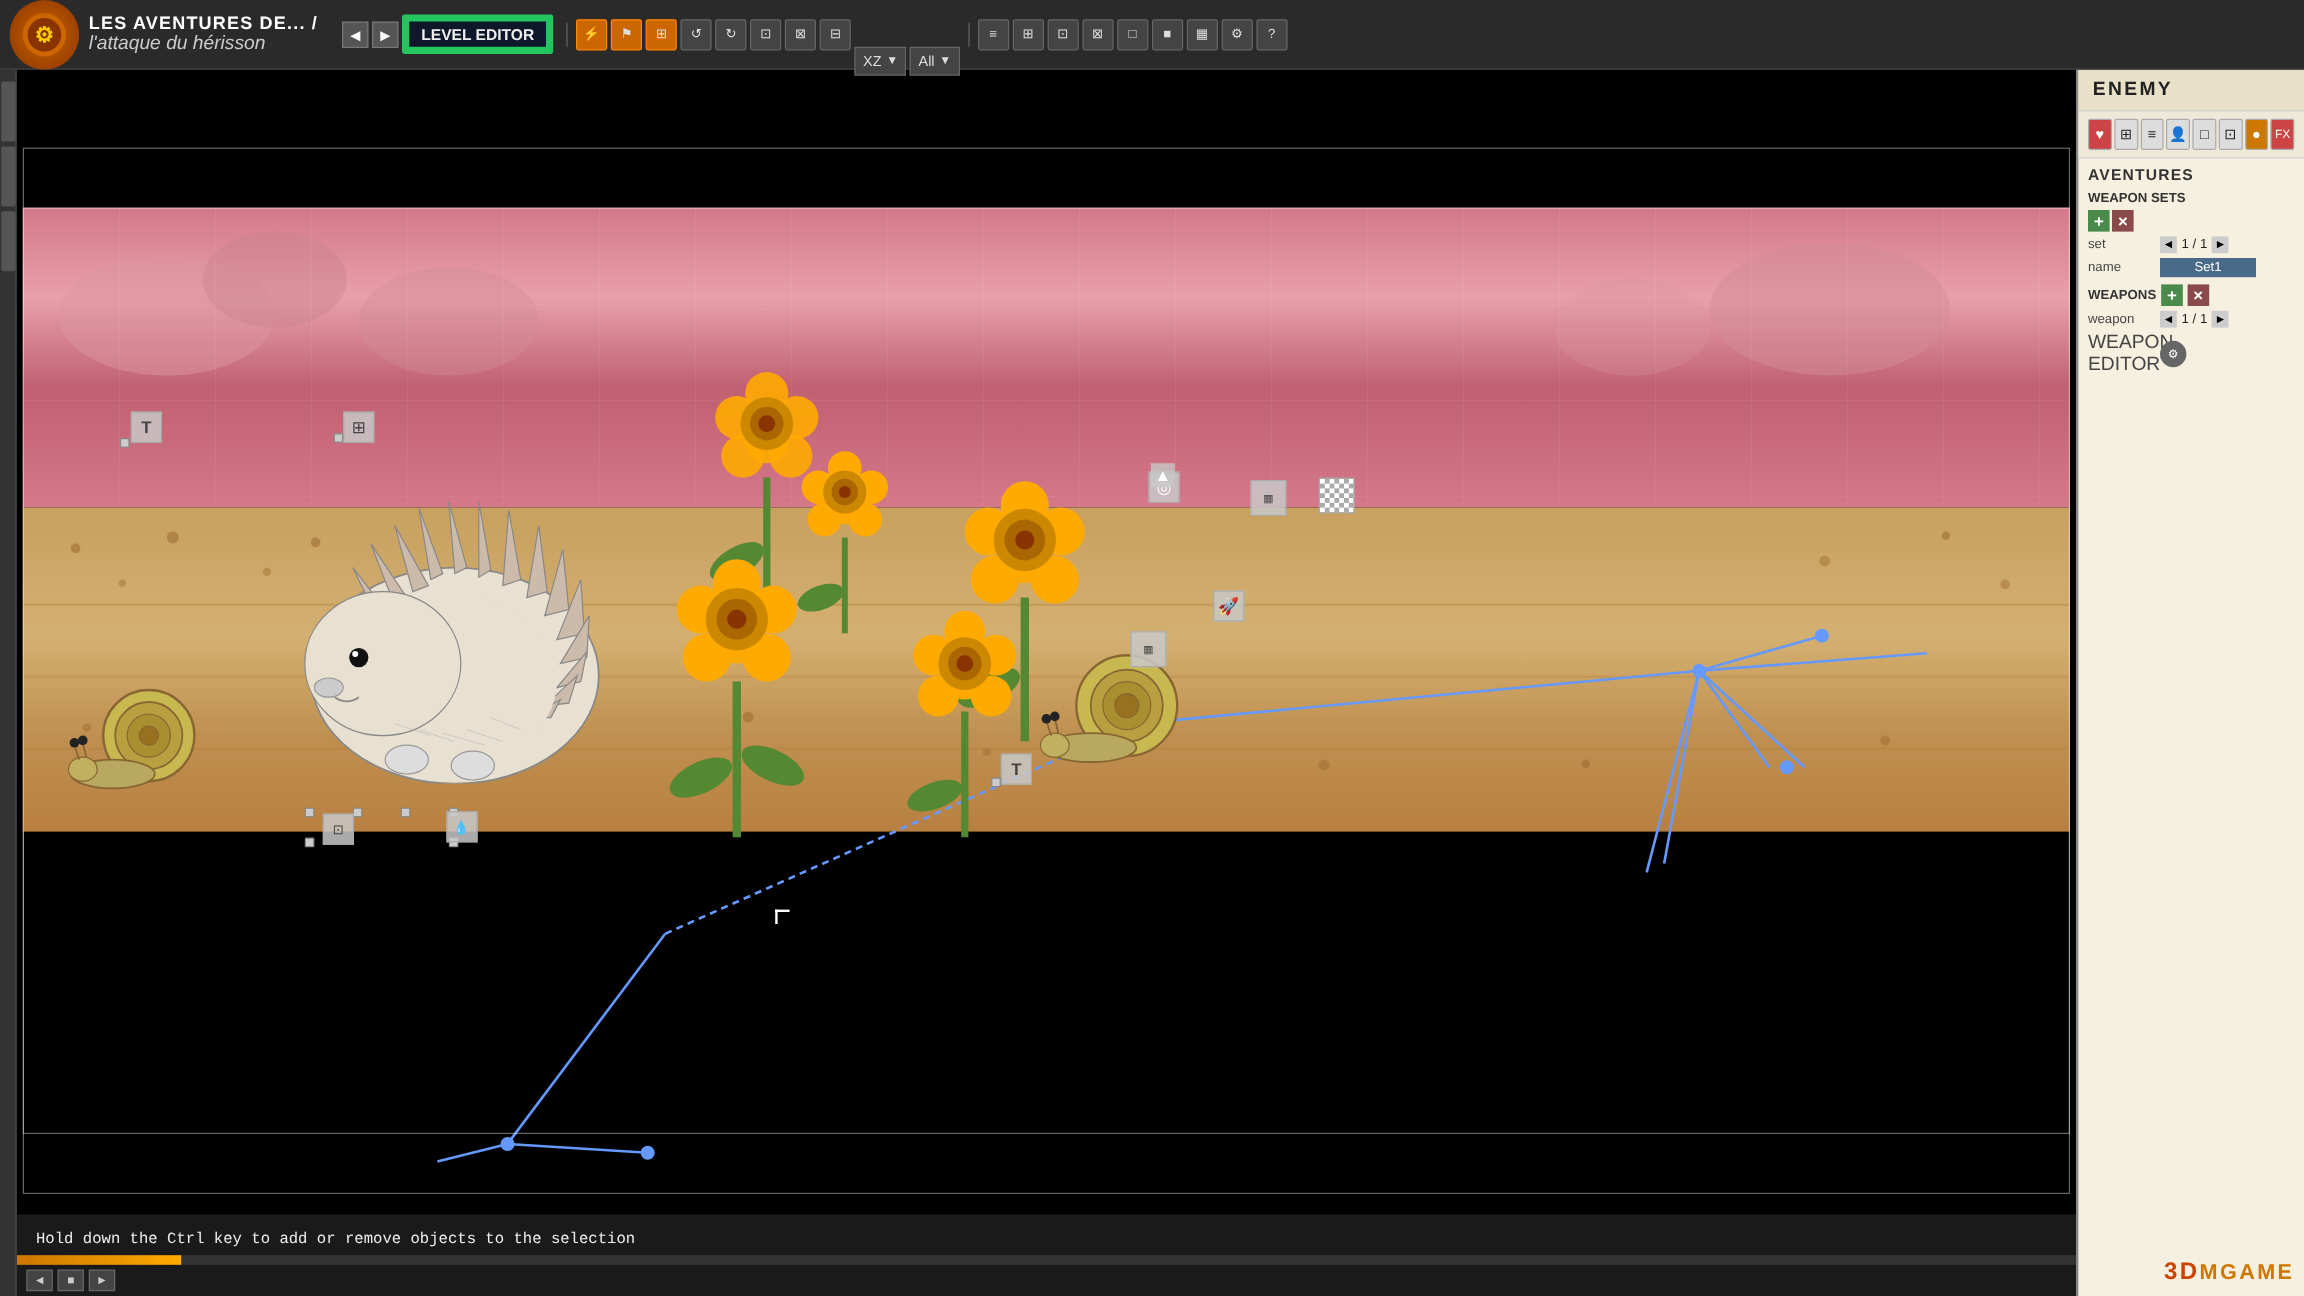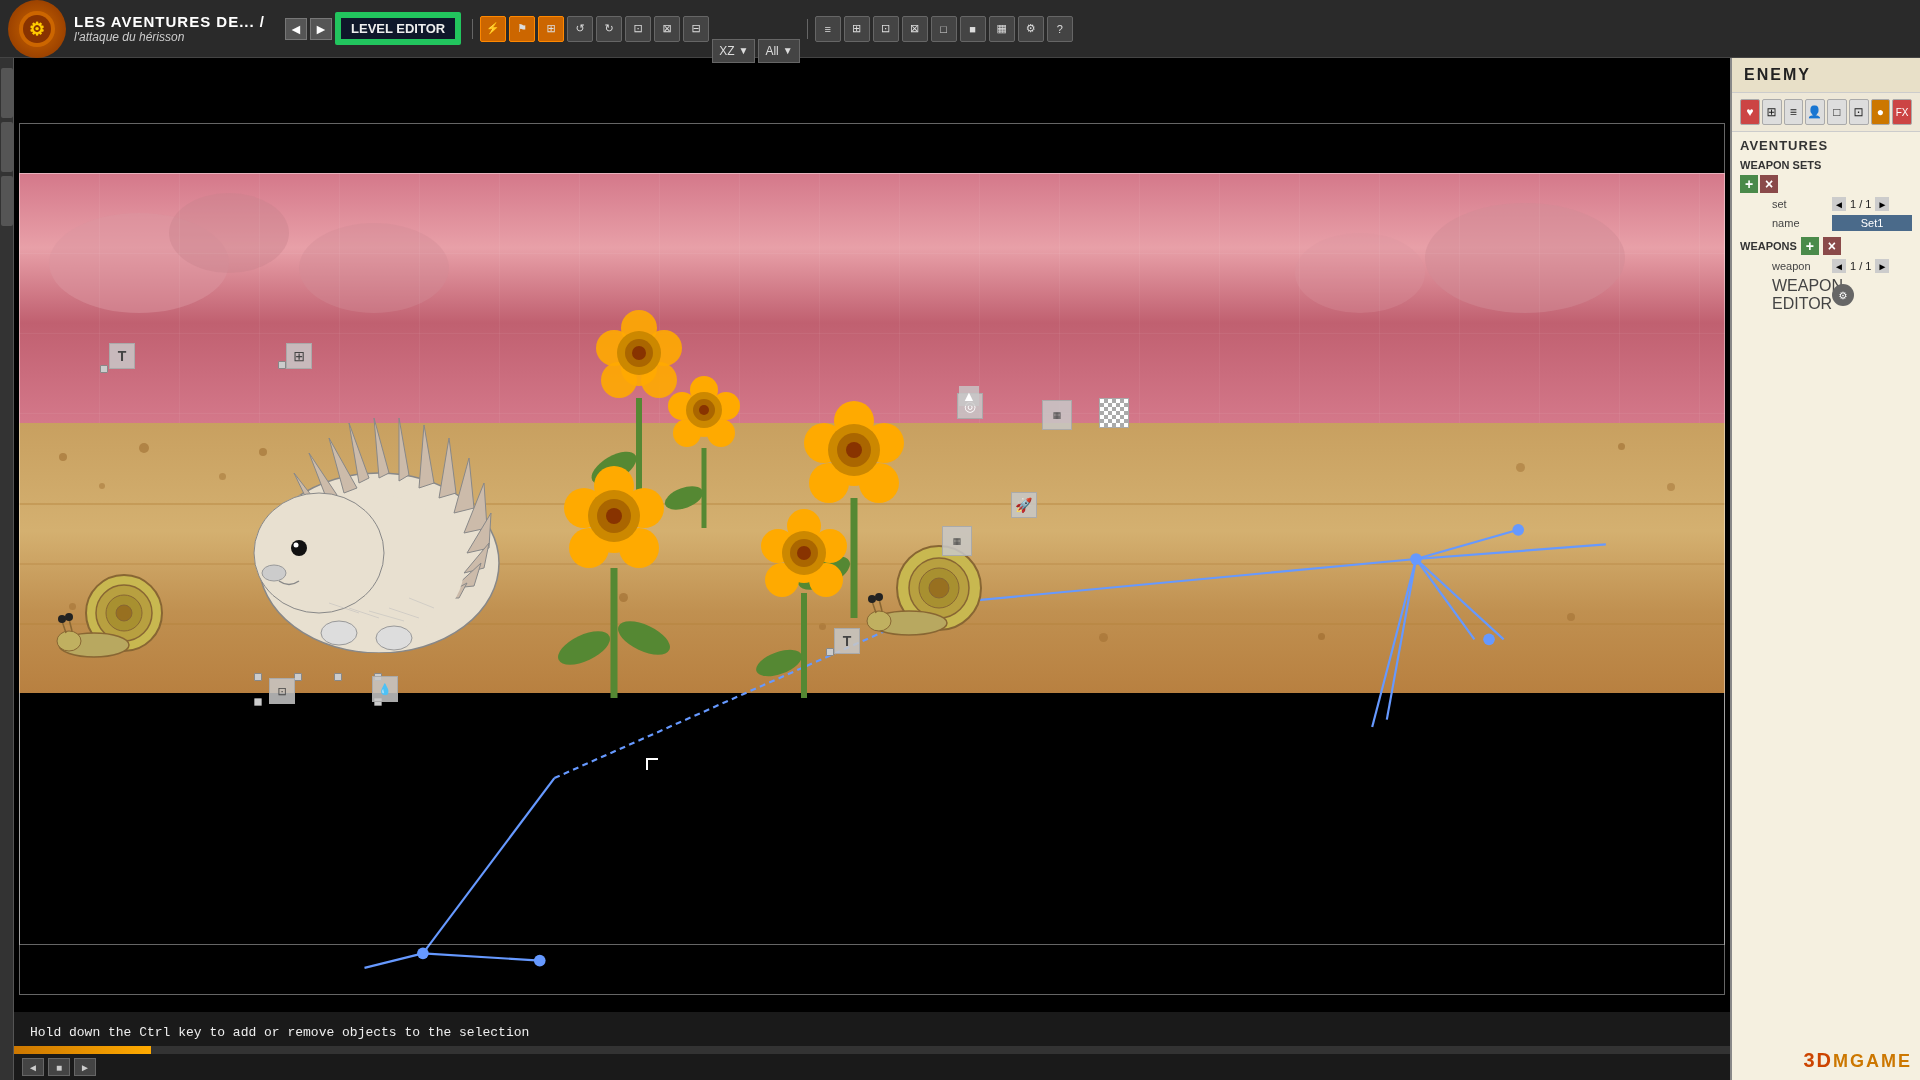--- a/index.html
+++ b/index.html
@@ -319,21 +319,20 @@
     }
     .weapon-row {
       display: flex;
       align-items: center;
       margin-bottom: 4px;
       font-size: 11px;
     }
     .weapon-label {
       width: 60px;
       color: #444;
-      margin-left: 32px;
     }
     .weapon-add-btn {
       width: 18px;
       height: 18px;
       background: #4a8a4a;
       color: #fff;
       border: none;
       display: flex;
       align-items: center;
       justify-content: center;
@@ -511,21 +510,21 @@
   <div id="logo">
     <svg width="40" height="40" viewBox="0 0 40 40">
       <circle cx="20" cy="20" r="18" fill="#cc6600"></circle>
       <circle cx="20" cy="20" r="14" fill="#883300"></circle>
       <text x="20" y="26" text-anchor="middle" fill="#ffcc00" font-size="18" font-weight="bold">⚙</text>
     </svg>
   </div>
 
   <div id="title-area">
     <span id="title-main" style="font-size:15px;font-weight:bold;color:#fff;letter-spacing:1px;">LES AVENTURES DE... /</span>
-    <span id="title-sub" style="font-size:12px;color:#ccc;">l'attaque du hérisson</span>
+    <span id="title-sub" style="font-size:16px;color:#ccc;">l'attaque du hérisson</span>
   </div>
 
   <div id="toolbar-row1" style="display:flex;align-items:center;gap:3px;flex:1;">
 
     <div class="nav-arrow-btn">◄</div>
     <div class="nav-arrow-btn">►</div>
 
     <div id="level-editor-label">LEVEL EDITOR</div>
 
     <div class="toolbar-separator"></div>

